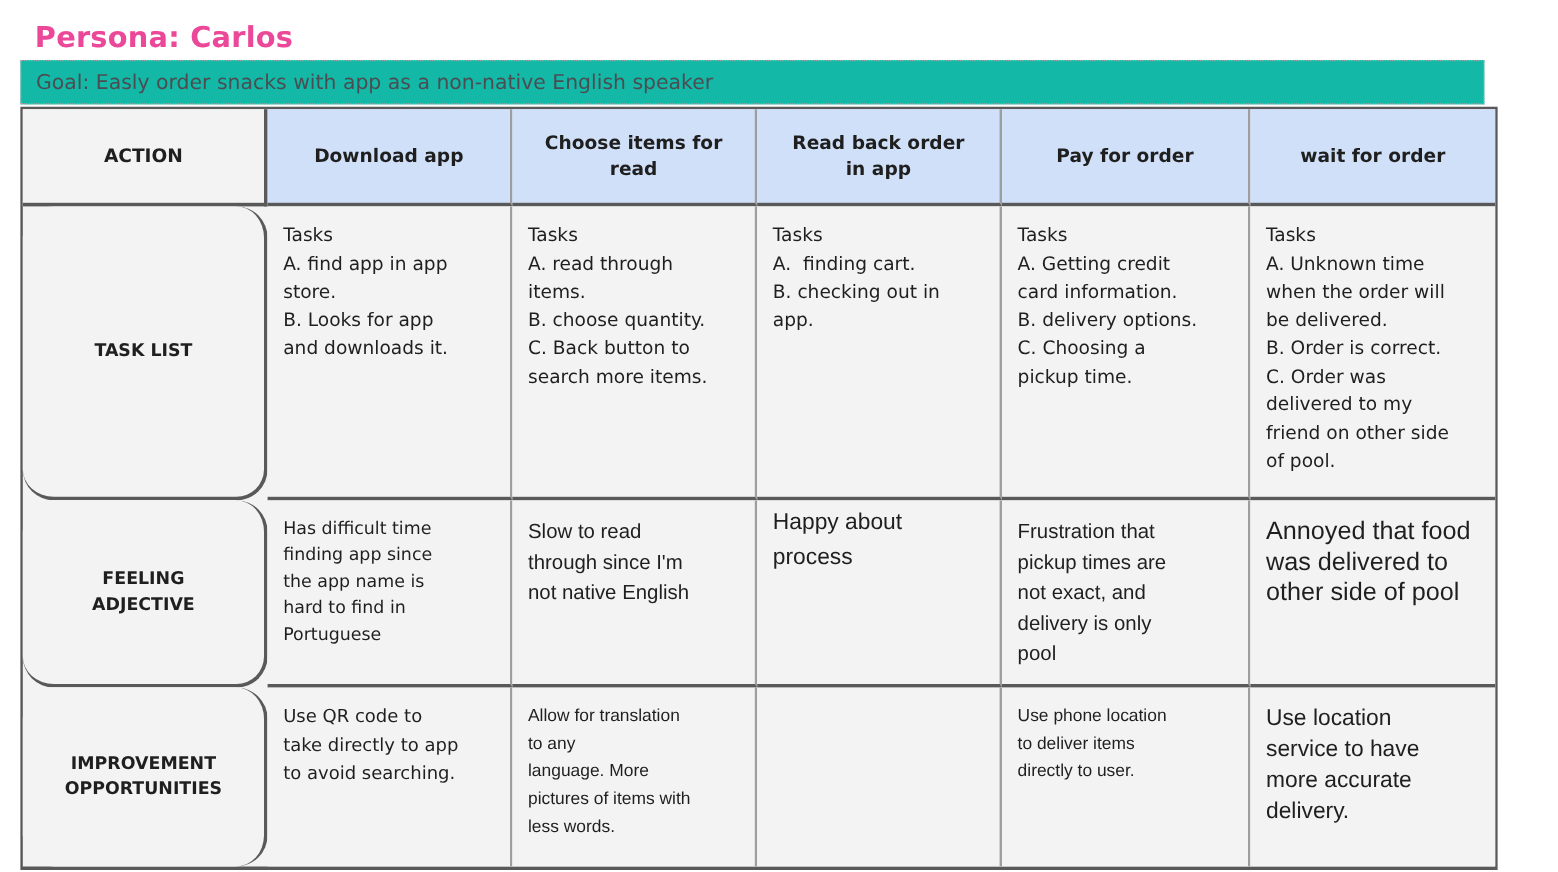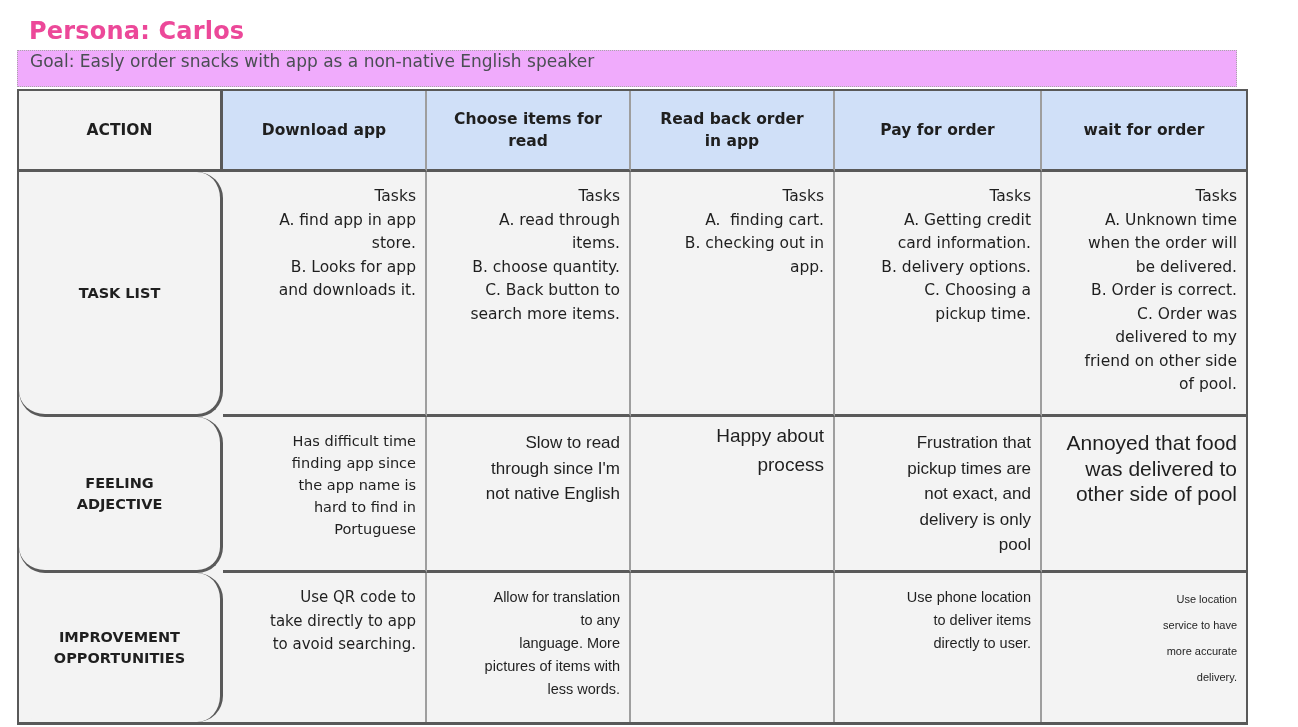--- a/index.html
+++ b/index.html
@@ -16,24 +16,24 @@
     position:absolute; left:29px; top:17px;
     font-size:24px; font-weight:700; color:#ec4899;
     letter-spacing:0.2px;
   }
 
   .goal-box {
     position:absolute; left:17px; top:50px;
     width:1220px; height:37px;
     box-sizing:border-box;
     border:1px dotted #a9a9a9;
-    display:flex; align-items:flex-start;
+    display:flex; align-items:center;
     padding-left:12px;
     font-size:17px; color:#4a4e53;
-    background:#f0abfc;
+    background:#14b8a6;
   }
 
   .journey-table {
     position:absolute; left:17px; top:89px;
     display:grid;
     grid-template-columns:204px 204px 204px 204px 207px 204px;
     grid-template-rows:81px 245px 156px 149px;
     border:2px solid #595959;
     border-bottom-width:3px;
     background:#f3f3f3;
@@ -59,31 +59,31 @@
     font-weight:700; font-size:15.5px; line-height:22px;
   }
   .corner { background:#f3f3f3; }
 
   .rowlabel {
     display:flex; align-items:center; justify-content:center;
     text-align:center;
     font-weight:700; font-size:14.5px; line-height:21px;border-radius:26px;
   }
 
-  .body-cell { padding:13px 9px 6px 13px;text-align:right; }
+  .body-cell { padding:13px 9px 6px 13px; }
 
   
   .t-g15  { font-family:"DejaVu Sans", sans-serif;     font-size:15.5px; line-height:23.5px; }
   .t-g14  { font-family:"DejaVu Sans", sans-serif;     font-size:14.5px; line-height:22px; }
   .t-g14b { font-family:"DejaVu Sans", sans-serif;     font-size:15px;   line-height:23.5px; }
   .t-a17  { font-family:"Liberation Sans", sans-serif; font-size:17px;   line-height:25.5px; }
   .t-a19  { font-family:"Liberation Sans", sans-serif; font-size:19px;   line-height:29px; padding-top:4px; }
   .t-a16  { font-family:"Liberation Sans", sans-serif; font-size:21px; line-height:25.5px; }
   .t-a14  { font-family:"Liberation Sans", sans-serif; font-size:14.5px; line-height:23px; }
-  .t-a17b { font-family:"Liberation Sans", sans-serif; font-size:11px;   line-height:26px; }
+  .t-a17b { font-family:"Liberation Sans", sans-serif; font-size:19px;   line-height:26px; }
 </style>
 </head>
 <body>
 
 <div class="page-title">Persona: Carlos</div>
 
 <div class="goal-box">
   <span>Goal: Easly order snacks with app as a non-native English speaker</span>
 </div>
 

